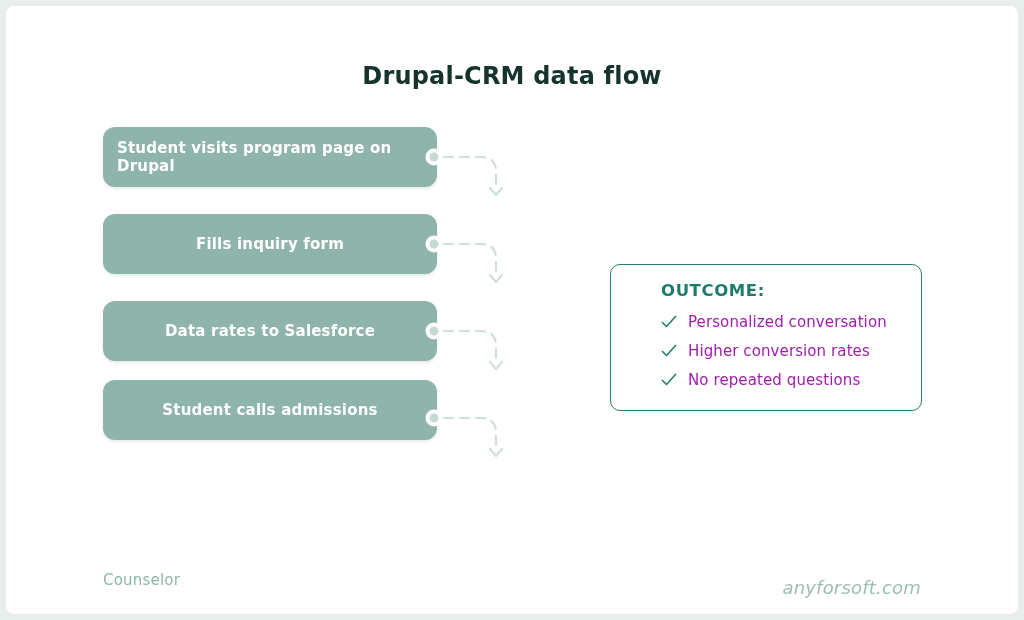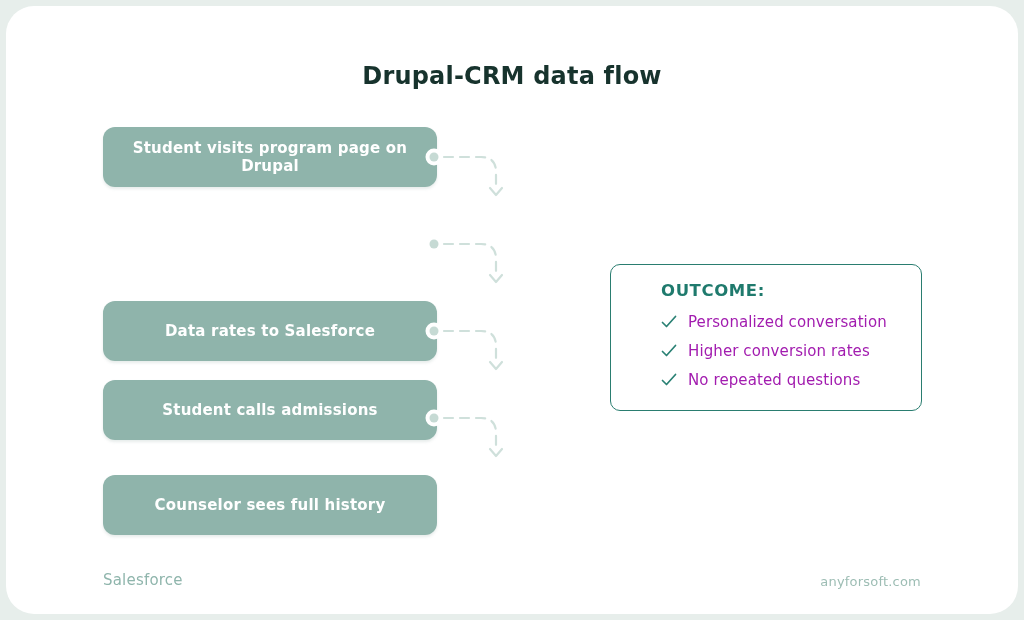--- a/index.html
+++ b/index.html
@@ -9,21 +9,21 @@
     height: 620px;
     background: #e7eeeb;
     font-family: "DejaVu Sans", "Liberation Sans", sans-serif;
     overflow: hidden;
   }
   .card {
     position: absolute;
     left: 6px; top: 6px;
     width: 1012px; height: 608px;
     background: #ffffff;
-    border-radius: 28px;
+    border-radius: 8px;
   }
   .title {
     position: absolute;
     top: 56px; left: 0;
     width: 100%;
     text-align: center;
     font-size: 24px;
     font-weight: 700;
     color: #17332d;
     letter-spacing: 0.2px;
@@ -38,21 +38,20 @@
     display: flex;
     align-items: center;
     justify-content: center;
     box-shadow: 0 2px 3px rgba(120,150,142,0.18);
   }
   .step-label {
     color: #ffffff;
     font-size: 15px;
     font-weight: 700;
     letter-spacing: 0.2px;
-    text-align: center;
     padding: 0 14px;
   }
   .connector {
     position: absolute;
     left: 419px;
     width: 92px;
     height: 62px;
   }
   .outcome {
     position: absolute;
@@ -87,45 +86,46 @@
   .footer-brand {
     position: absolute;
     left: 97px; bottom: 25px;
     color: #8fb5ac;
     font-size: 15px;
     font-weight: 500;
     letter-spacing: 0.2px;
   }
   .footer-site {
     position: absolute;
-    right: 97px; bottom: 25px;
+    right: 97px; bottom: 16px;
     color: #9dbdb4;
-    font-size: 13px;
+    font-size: 18px;
     font-weight: 400;
     letter-spacing: 0.2px;
+    font-style: italic;
   }
 </style>
 </head>
 <body>
 
 <div class="card">
 
   <div class="title">Drupal-CRM data flow</div>
 
   <div class="step" style="top:121px">
     <span class="step-label">Student visits program page on Drupal</span>
   </div>
+  <div class="step" style="top:208px">
+    <span class="step-label">Fills inquiry form</span>
+  </div>
   <div class="step" style="top:295px">
     <span class="step-label">Data rates to Salesforce</span>
   </div>
   <div class="step" style="top:374px">
     <span class="step-label">Student calls admissions</span>
-  </div>
-  <div class="step" style="top:469px">
-    <span class="step-label">Counselor sees full history</span>
   </div>
 
   <svg class="connector" style="top:142px" viewBox="0 0 92 62">
     <circle cx="9" cy="9" r="8.5" fill="#ffffff"></circle>
     <circle cx="9" cy="9" r="4.5" fill="#c6dad4"></circle>
     <path d="M 19 9 H 56 Q 71 9 71 24 V 40" fill="none" stroke="#cfe0db" stroke-width="2.2" stroke-linecap="round" stroke-dasharray="9 7"></path>
     <path d="M 65 40 L 71 47 L 77 40" fill="none" stroke="#cfe0db" stroke-width="2.2" stroke-linecap="round" stroke-linejoin="round"></path>
   </svg>
   <svg class="connector" style="top:229px" viewBox="0 0 92 62">
     <circle cx="9" cy="9" r="8.5" fill="#ffffff"></circle>
@@ -167,16 +167,16 @@
     <div class="outcome-item">
       <span class="check-icon">
         <svg width="16" height="14" viewBox="0 0 16 14">
             <path d="M 1.5 7.5 L 5.5 11.5 L 14.5 1.5" fill="none" stroke="#2a8174" stroke-width="1.7" stroke-linecap="round" stroke-linejoin="round"></path>
           </svg>
       </span>
       <span class="outcome-item-label">No repeated questions</span>
     </div>
   </div>
 
-  <div class="footer-brand">Salesforce</div>
+  <div class="footer-brand">Counselor</div>
   <div class="footer-site">anyforsoft.com</div>
 
 </div>
 
 </body></html>

